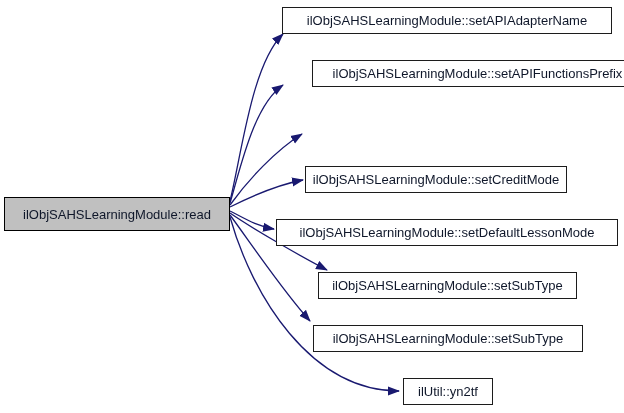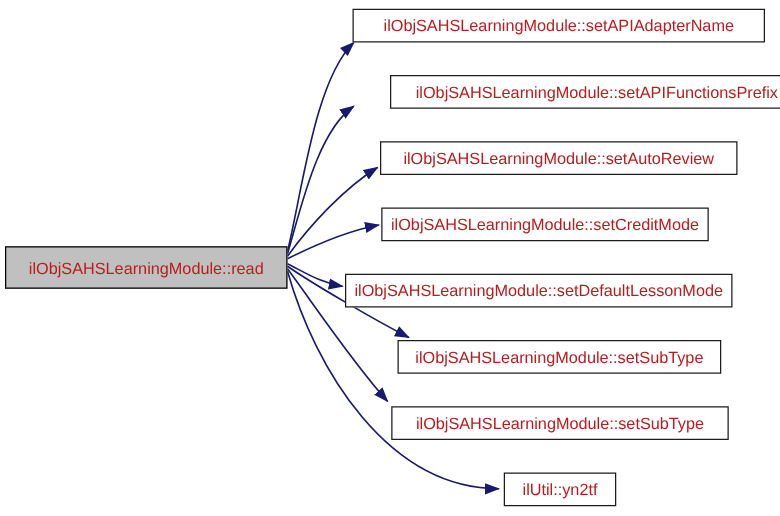--- a/index.html
+++ b/index.html
@@ -32,35 +32,35 @@
   }
   .node {
     position: absolute;
     box-sizing: border-box;
     display: flex;
     align-items: center;
     justify-content: center;
     background: var(--node-fill, #ffffff);
     border: 1px solid var(--node-border, #1c1c1c);
     font-size: 13px;
-    color: #b91c1c;
+    color: #0f172a;
     white-space: nowrap;
     cursor: default;
   }
   .callee { cursor: pointer; }
   .root {
     left: 4px;  top: 197px; width: 226px; height: 34px;
     background: var(--root-fill, #c0c0c0);
     border: 1.5px solid #000000;
   }
   .n1 { left: 282px; top: 7px;   width: 330px; height: 27px; }
   .n2 { left: 282px; top: 60px;  width: 331px; height: 27px; margin-left: 30px; }
   .n3 { left: 304px; top: 113px; width: 286px; height: 27px; }
   .n4 { left: 305px; top: 166px; width: 262px; height: 27px; }
-  .n5 { left: 276px; top: 219px; width: 310px; height: 27px; text-align: right; }
+  .n5 { left: 276px; top: 219px; width: 342px; height: 27px; text-align: right; }
   .n6 { left: 318px; top: 272px; width: 259px; height: 27px; }
   .n7 { left: 313px; top: 325px; width: 270px; height: 27px; }
   .n8 { left: 403px; top: 378px; width: 90px;  height: 27px; }
 </style>
 </head>
 <body>
 
 <div class="canvas">
 
   <svg class="edges" width="624" height="413" viewBox="0 0 624 413">
@@ -84,23 +84,20 @@
   </div>
 
   <div class="node callee n1">
     <span>ilObjSAHSLearningModule::setAPIAdapterName</span>
   </div>
 
   <div class="node callee n2">
     <span>ilObjSAHSLearningModule::setAPIFunctionsPrefix</span>
   </div>
 
-  <div class="node callee n3">
-    <span>ilObjSAHSLearningModule::setAutoReview</span>
-  </div>
 
   <div class="node callee n4">
     <span>ilObjSAHSLearningModule::setCreditMode</span>
   </div>
 
   <div class="node callee n5">
     <span>ilObjSAHSLearningModule::setDefaultLessonMode</span>
   </div>
 
   <div class="node callee n6">

